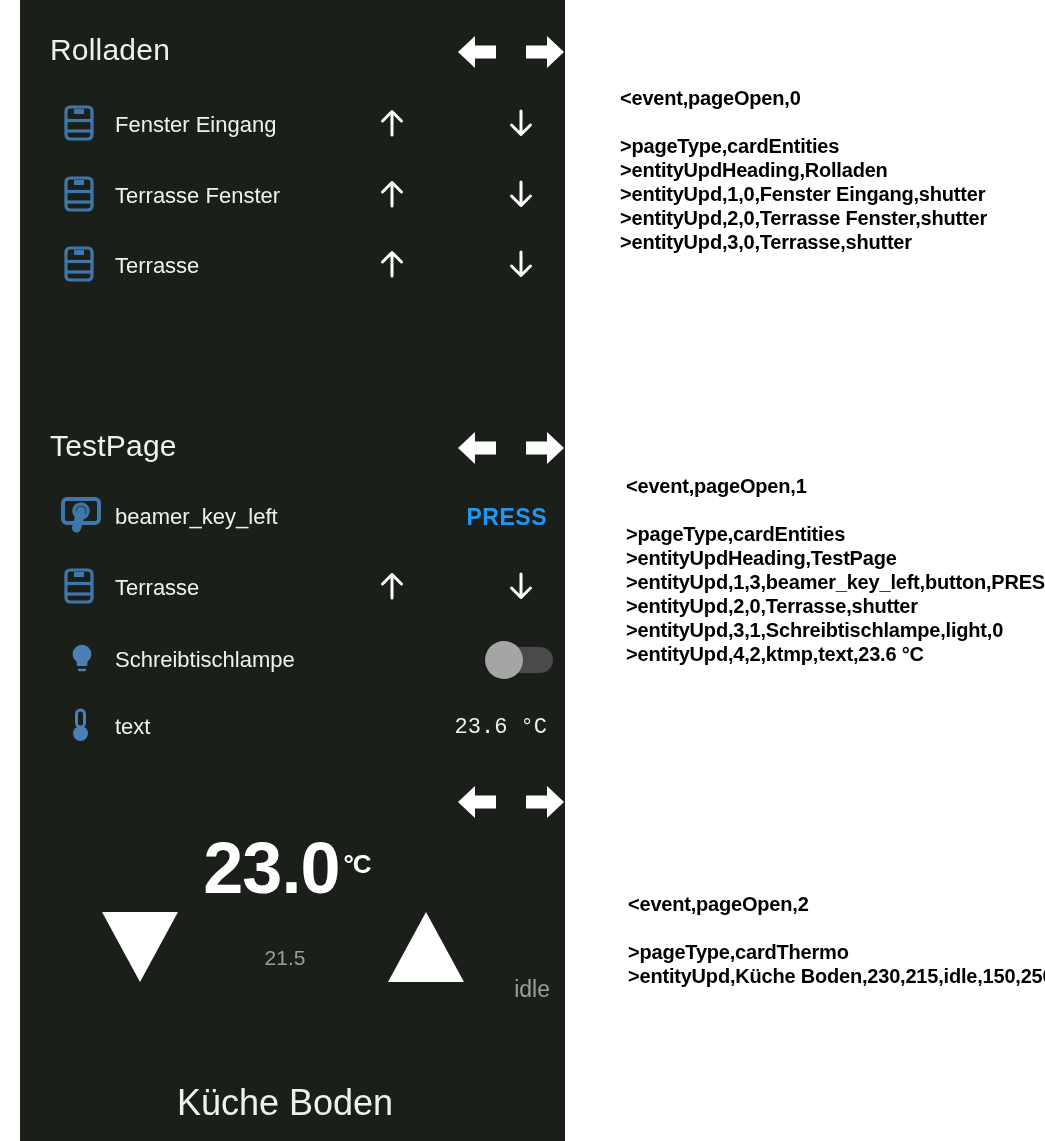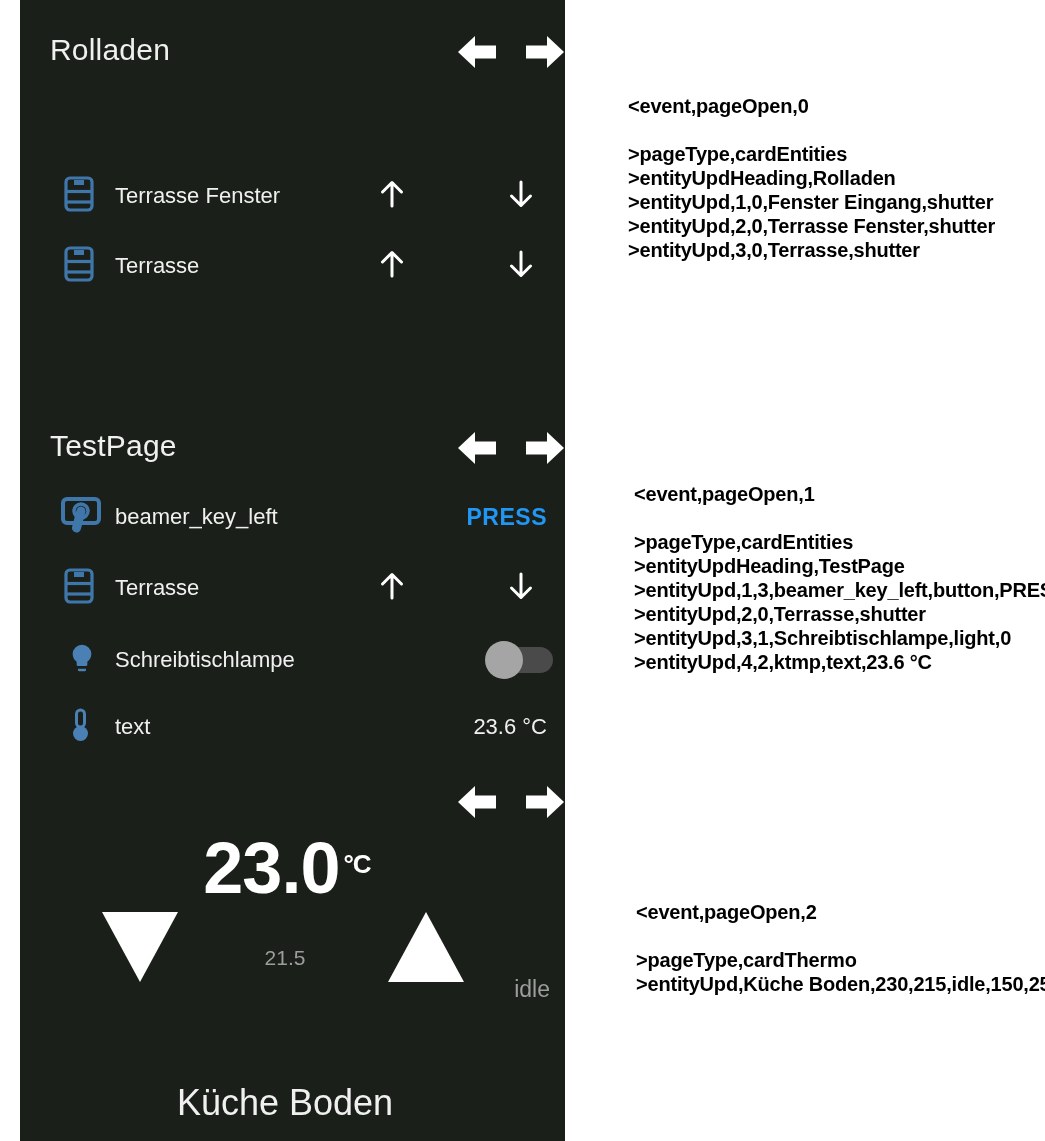--- a/index.html
+++ b/index.html
@@ -23,38 +23,38 @@
   .row .label{position:absolute;left:95px;top:50%;transform:translateY(-50%);
     font-size:22px;color:#f0f0f0;white-space:nowrap;}
   .ctl{position:absolute;top:50%;transform:translateY(-50%);cursor:pointer;}
   .ctl-up{left:359px;}
   .ctl-stop{left:425px;}
   .ctl-down{left:488px;}
   .stop-square{width:22px;height:22px;background:#ffffff;}
   .press{position:absolute;right:38px;top:50%;transform:translateY(-50%);
     font-size:23px;font-weight:700;color:#2196f3;letter-spacing:0.5px;cursor:pointer;}
   .value{position:absolute;right:38px;top:50%;transform:translateY(-50%);
-    font-size:22px;color:#f0f0f0;white-space:nowrap;}
+    font-size:22px;color:#f0f0f0;white-space:nowrap;font-family:Liberation Mono, monospace;}
   .toggle{position:absolute;right:32px;top:50%;transform:translateY(-50%);
     width:68px;height:40px;cursor:pointer;}
   .toggle .track{position:absolute;left:6px;top:7px;width:62px;height:26px;border-radius:13px;background:#4a4a4a;}
   .toggle .knob{position:absolute;left:0;top:1px;width:38px;height:38px;border-radius:50%;background:#a5a5a5;}
   
   .thermo-center{position:absolute;left:0;width:530px;text-align:center;}
   .big-temp{top:72px;color:#ffffff;font-size:72px;font-weight:700;line-height:72px;letter-spacing:-1px;}
   .big-temp .unit{font-size:26px;font-weight:700;vertical-align:top;position:relative;top:-4px;left:4px;}
   .setpoint{top:186px;font-size:21px;color:#9d9d9d;}
   .thermo-state{top:216px;font-size:23px;color:#9d9d9d;text-align:right;}
   .thermo-name{top:322px;font-size:36px;color:#f0f0f0;}
   .tri{position:absolute;cursor:pointer;}
   .tri-down{left:82px;top:152px;}
   .tri-up{left:368px;top:152px;}
   
   .log{position:absolute;left:565px;top:0;width:480px;height:1141px;background:#ffffff;}
-  .log-block{position:absolute;margin:16px;font-family:"Liberation Sans",sans-serif;
+  .log-block{position:absolute;margin:8px;font-family:"Liberation Sans",sans-serif;
     font-weight:700;font-size:20px;line-height:24px;color:#000000;white-space:pre;letter-spacing:-0.2px;}
   #log0{left:47px;top:78px;}
   #log1{left:53px;top:466px;}
   #log2{left:55px;top:884px;}
 </style>
 </head>
 <body>
 
 <div class="panel">
 
@@ -66,20 +66,44 @@
             <path d="M0 17 L17 1 V10.5 H38 V23.5 H17 V33 Z" fill="#ffffff"></path>
           </svg>
       </span>
       <span class="nav-btn">
         <svg width="38" height="34" viewBox="0 0 38 34">
             <path d="M38 17 L21 1 V10.5 H0 V23.5 H21 V33 Z" fill="#ffffff"></path>
           </svg>
       </span>
     </div>
 
+    <div class="row" style="top:101px">
+      <span class="ent-icon">
+        <svg width="30" height="36" viewBox="0 0 30 36">
+            <g stroke="#4077ab" stroke-width="3.2" fill="none">
+              <rect x="2" y="2" width="26" height="32" rx="4"></rect>
+              <line x1="3" y1="15.5" x2="27" y2="15.5"></line>
+              <line x1="3" y1="26" x2="27" y2="26"></line>
+            </g>
+            <rect x="10" y="4" width="10" height="5" fill="#4077ab"></rect>
+          </svg>
+      </span>
+      <span class="label">Fenster Eingang</span>
+      <span class="ctl ctl-up">
+        <svg width="26" height="30" viewBox="0 0 26 30">
+            <path d="M13 27 V4 M3.5 13 L13 3.5 L22.5 13" stroke="#ffffff" stroke-width="3" fill="none" stroke-linecap="round" stroke-linejoin="round"></path>
+          </svg>
+      </span>
+      <span class="ctl ctl-stop"><span class="stop-square"></span></span>
+      <span class="ctl ctl-down">
+        <svg width="26" height="30" viewBox="0 0 26 30">
+            <path d="M13 3 V26 M3.5 17 L13 26.5 L22.5 17" stroke="#ffffff" stroke-width="3" fill="none" stroke-linecap="round" stroke-linejoin="round"></path>
+          </svg>
+      </span>
+    </div>
 
     <div class="row" style="top:172px">
       <span class="ent-icon">
         <svg width="30" height="36" viewBox="0 0 30 36">
             <g stroke="#4077ab" stroke-width="3.2" fill="none">
               <rect x="2" y="2" width="26" height="32" rx="4"></rect>
               <line x1="3" y1="15.5" x2="27" y2="15.5"></line>
               <line x1="3" y1="26" x2="27" y2="26"></line>
             </g>
             <rect x="10" y="4" width="10" height="5" fill="#4077ab"></rect>

